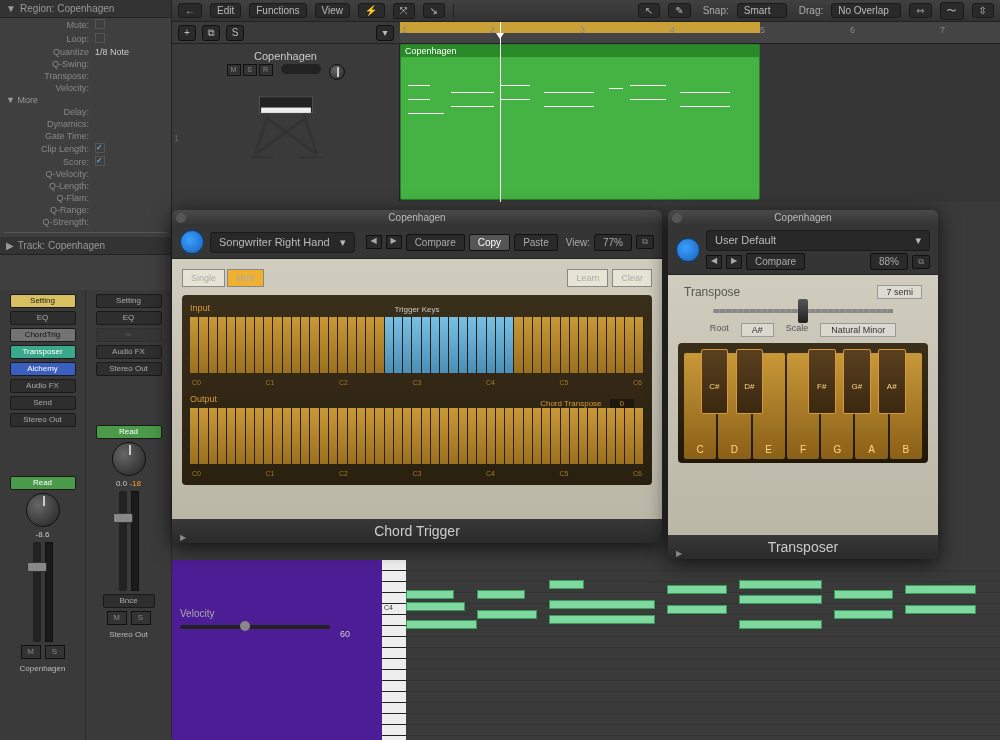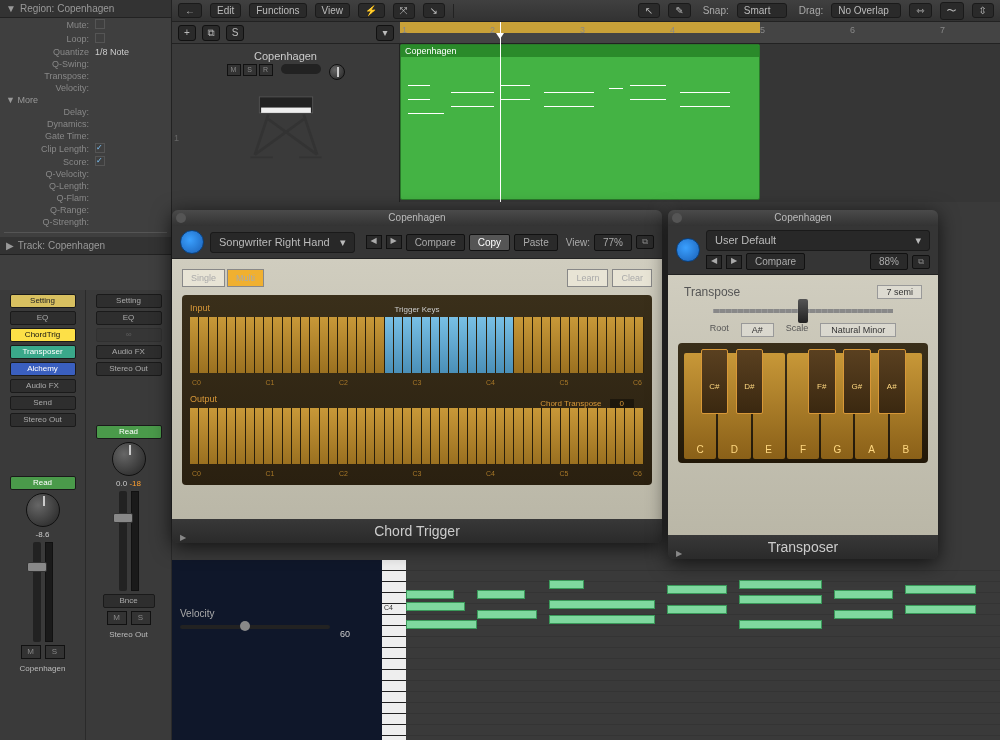--- a/index.html
+++ b/index.html
@@ -23,21 +23,21 @@
 .ins-sep { height: 1px; background: #555; margin: 4px; }
 
 
 .channels { position: absolute; left: 0; top: 290px; bottom: 0; width: 172px; background: #3a3a3a; display: flex; }
 .strip { width: 86px; padding: 4px; display: flex; flex-direction: column; align-items: center; gap: 3px; border-right: 1px solid #2a2a2a; }
 .strip-btn { width: 66px; height: 14px; font-size: 8px; background: #2e2e2e; border: 1px solid #1a1a1a; color: #aaa; border-radius: 2px; text-align: center; line-height: 12px; cursor: pointer; }
 .strip-btn.yellow { background: #d8c060; color: #222; }
 .strip-btn.teal { background: #3aa88a; color: #fff; }
 .strip-btn.blue { background: #3a5fbf; color: #fff; }
 .strip-btn.green { background: #4a9a4a; color: #fff; margin-top: 46px; }
-.strip-btn.greenlt { background: #fde047; color: #111; }
+.strip-btn.greenlt { background: #737373; color: #111; }
 .pan-knob { width: 34px; height: 34px; border-radius: 50%; background: radial-gradient(circle at 35% 35%, #666, #222); border: 1px solid #111; position: relative; }
 .pan-knob::after { content: ""; position: absolute; left: 50%; top: 2px; width: 2px; height: 10px; background: #ccc; transform-origin: 50% 15px; }
 .meter-fader { display: flex; gap: 4px; align-items: flex-end; height: 100px; }
 .fader-track { width: 8px; height: 100px; background: #222; border-radius: 2px; position: relative; }
 .fader-handle { position: absolute; width: 20px; height: 10px; background: #888; left: -6px; border-radius: 2px; border: 1px solid #333; }
 .meter { width: 8px; height: 100px; background: #1a1a1a; border: 1px solid #111; display: flex; flex-direction: column-reverse; }
 .ms-btns { display: flex; gap: 4px; }
 .ms-btn { width: 20px; height: 14px; background: #333; border: 1px solid #111; color: #888; font-size: 8px; text-align: center; line-height: 12px; cursor: pointer; }
 .strip-name { font-size: 8px; color: #bbb; margin-top: 2px; }
 .strip-val { font-size: 8px; color: #ccc; }
@@ -57,21 +57,21 @@
 .ruler-mark { position: absolute; top: 3px; font-size: 9px; color: #888; }
 .ruler-cycle { position: absolute; top: 0; height: 11px; background: #c9a138; }
 .playhead { position: absolute; top: 0; bottom: 0; width: 1px; background: #fff; z-index: 5; }
 .playhead::before { content: ""; position: absolute; top: 11px; left: -4px; border: 4px solid transparent; border-top: 6px solid #fff; }
 .midi-region { position: absolute; background: #44b344; border: 1px solid #2a7a2a; border-radius: 2px; overflow: hidden; }
 .midi-region .region-title { background: #2a8a2a; color: #fff; font-size: 9px; padding: 1px 4px; }
 .midi-notes-preview { position: relative; height: calc(100% - 14px); padding: 20px 8px; }
 .note-line { position: absolute; height: 1px; background: #fff; }
 
 
-.piano-roll { position: absolute; left: 172px; top: 560px; right: 0; bottom: 0; background: #0f172a; }
+.piano-roll { position: absolute; left: 172px; top: 560px; right: 0; bottom: 0; background: #4c1d95; }
 .pr-keys { position: absolute; left: 210px; top: 0; bottom: 0; width: 24px; background: repeating-linear-gradient(to bottom, #eee 0 5px, #eee 5px 10px, #222 10px 11px); }
 .pr-grid { position: absolute; left: 234px; top: 0; right: 0; bottom: 0; background: repeating-linear-gradient(to bottom, #3a3a3a 0 10px, #343434 10px 11px); }
 .pr-note { position: absolute; height: 9px; background: #7fd89f; border: 1px solid #3a9a5a; }
 .velocity-area { position: absolute; left: 0; top: 40px; width: 210px; padding: 8px; }
 .vel-slider { width: 150px; height: 4px; background: #222; border-radius: 2px; position: relative; margin-top: 6px; }
 .vel-slider::after { content: ""; position: absolute; left: 40%; top: -4px; width: 10px; height: 10px; background: #888; border-radius: 50%; }
 
 
 .plugin-window { position: absolute; background: #353535; border-radius: 6px; box-shadow: 0 4px 20px rgba(0,0,0,.7); overflow: hidden; z-index: 20; }
 .plugin-titlebar { background: linear-gradient(#4a4a4a,#333); height: 16px; font-size: 10px; color: #bbb; text-align: center; line-height: 16px; position: relative; }

